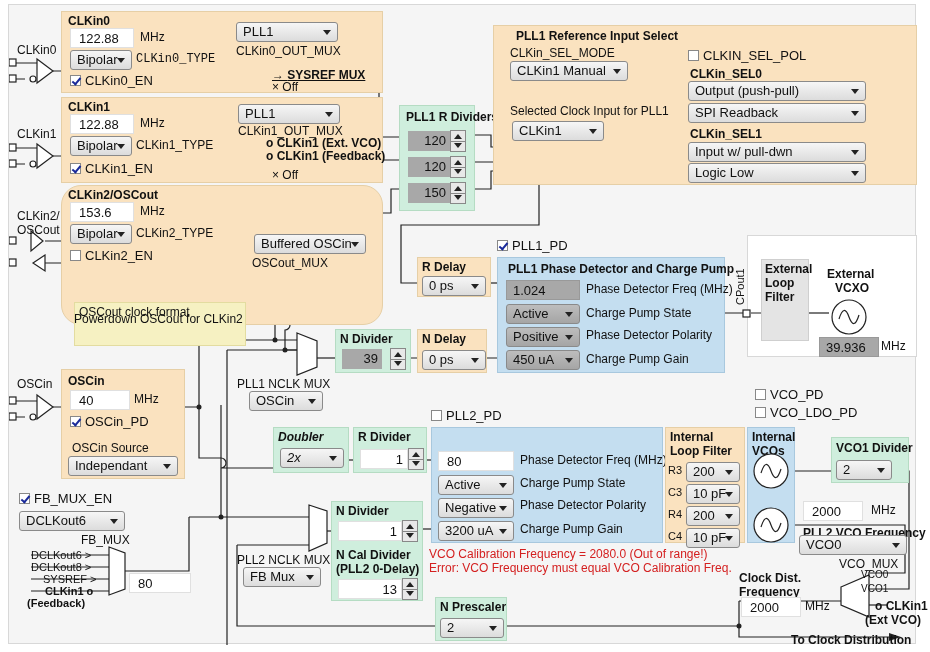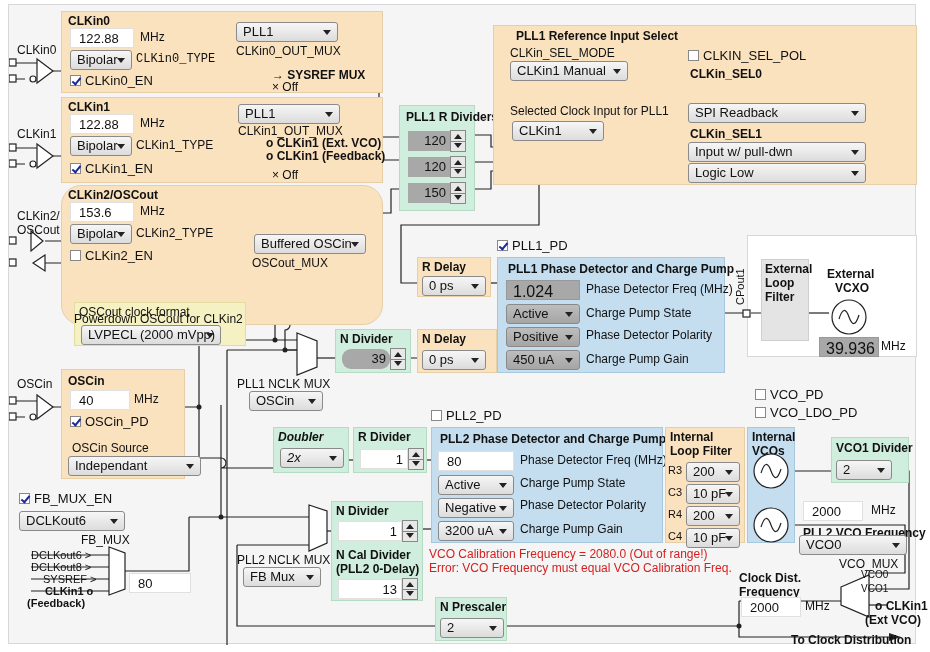--- a/index.html
+++ b/index.html
@@ -9,21 +9,21 @@
 .panel-green { position:absolute; background:#cfeedd; border:1px solid #b5dcc3; }
 .panel-blue { position:absolute; background:#c4def0; border:1px solid #a8c8de; }
 .panel-yellow { position:absolute; background:#f6f1c2; border:1px solid #e3dca0; }
 .panel-white { position:absolute; background:#fff; border:1px solid #d8d8d8; }
 .panel-gray { position:absolute; background:#e4e4e4; border:1px solid #cfcfcf; }
 .title { position:absolute; font-weight:bold; font-size:12px; white-space:nowrap; }
 .lbl { position:absolute; font-size:12px; white-space:nowrap; }
 .lbl-s { position:absolute; font-size:11px; white-space:nowrap; }
 .bold { font-weight:bold; }
 .input { position:absolute; background:#fff; border:1px solid #e0e0e0; height:20px; font-size:13px; padding:2px 8px; white-space:nowrap; }
-.ro { position:absolute; background:#a8a8a8; border:1px solid #999; height:20px; font-size:16px; padding:2px 6px; white-space:nowrap; }
+.ro { position:absolute; background:#a8a8a8; border:1px solid #999; height:20px; font-size:13px; padding:2px 6px; white-space:nowrap; }
 .select { position:absolute; height:20px; border:1px solid #8a8a8a; border-radius:3px; background:linear-gradient(#f6f6f6,#dcdcdc); font-size:13px; padding:1px 6px; white-space:nowrap; }
 .select .arrow { position:absolute; right:6px; top:7px; width:0; height:0; border-left:4px solid transparent; border-right:4px solid transparent; border-top:5px solid #222; }
 .select.dark { background:linear-gradient(#bdbdbd,#a5a5a5); }
 .spin { position:absolute; height:22px; }
 .spin .val { position:absolute; left:0; top:1px; height:20px; background:#a8a8a8; font-size:13px; text-align:right; padding:2px 4px; }
 .spin .val.white { background:#fff; border:1px solid #e0e0e0; }
 .spin .btns { position:absolute; right:0; top:0; width:16px; height:22px; border:1px solid #888; background:#e8e8e8; }
 .spin .btns .up, .spin .btns .dn { position:absolute; left:3px; width:0; height:0; border-left:4px solid transparent; border-right:4px solid transparent; }
 .spin .btns .up { top:3px; border-bottom:5px solid #222; }
 .spin .btns .dn { bottom:3px; border-top:5px solid #222; }
@@ -168,21 +168,21 @@
 
   <div class="panel-tan" style="left:52px;top:6px;width:322px;height:82px;">
     <div class="title" style="left:6px;top:2px;">CLKin0</div>
     <div class="input" style="left:8px;top:16px;width:64px;">122.88</div>
     <div class="lbl" style="left:78px;top:18px;">MHz</div>
     <div class="select" style="left:8px;top:38px;width:62px;"><span>Bipolar</span><span class="arrow"></span></div>
     <div class="lbl" style="left:74px;top:40px;font-family:Liberation Mono, monospace;">CLKin0_TYPE</div>
     <div class="chk" style="left:8px;top:61px;"><span class="box on"></span><span>CLKin0_EN</span></div>
     <div class="select" style="left:174px;top:10px;width:102px;"><span>PLL1</span><span class="arrow"></span></div>
     <div class="lbl" style="left:174px;top:32px;">CLKin0_OUT_MUX</div>
-    <div class="lbl bold" style="left:210px;top:56px;">→ <span>SYSREF MUX</span></div>
+    <div class="lbl bold" style="left:210px;top:56px;text-decoration:underline;">→ <span>SYSREF MUX</span></div>
     <div class="lbl" style="left:210px;top:68px;">× <span>Off</span></div>
   </div>
 
   <div class="panel-tan" style="left:52px;top:92px;width:322px;height:86px;">
     <div class="title" style="left:6px;top:2px;">CLKin1</div>
     <div class="input" style="left:8px;top:16px;width:64px;">122.88</div>
     <div class="lbl" style="left:78px;top:18px;">MHz</div>
     <div class="select" style="left:8px;top:38px;width:62px;"><span>Bipolar</span><span class="arrow"></span></div>
     <div class="lbl" style="left:74px;top:40px;">CLKin1_TYPE</div>
     <div class="chk" style="left:8px;top:63px;"><span class="box on"></span><span>CLKin1_EN</span></div>
@@ -197,21 +197,20 @@
     <div class="title" style="left:6px;top:2px;">CLKin2/OSCout</div>
     <div class="input" style="left:8px;top:16px;width:64px;">153.6</div>
     <div class="lbl" style="left:78px;top:18px;">MHz</div>
     <div class="select" style="left:8px;top:38px;width:62px;"><span>Bipolar</span><span class="arrow"></span></div>
     <div class="lbl" style="left:74px;top:40px;">CLKin2_TYPE</div>
     <div class="chk" style="left:8px;top:62px;"><span class="box"></span><span>CLKin2_EN</span></div>
     <div class="select" style="left:192px;top:48px;width:112px;"><span>Buffered OSCin</span><span class="arrow"></span></div>
     <div class="lbl" style="left:190px;top:70px;">OSCout_MUX</div>
     <div class="panel-yellow" style="left:12px;top:80px;width:172px;height:44px;margin-top:36px;">
       <div class="lbl" style="left:4px;top:2px;">OSCout clock format</div>
-      <div class="select" style="left:6px;top:22px;width:140px;"><span>LVPECL (2000 mVpp)</span><span class="arrow"></span></div>
     </div>
     <div class="lbl" style="left:12px;top:126px;">Powerdown OSCout for CLKin2</div>
   </div>
 
   <div class="panel-green" style="left:390px;top:100px;width:76px;height:106px;">
     <div class="title" style="left:6px;top:4px;">PLL1 R Dividers</div>
     <div class="spin" style="left:8px;top:24px;width:58px;">
         <div class="val" style="width:42px;">120</div>
         <div class="btns">
           <span class="up"></span>
@@ -238,20 +237,21 @@
   </div>
 
   <div class="panel-tan" style="left:484px;top:20px;width:424px;height:160px;">
     <div class="title" style="left:22px;top:3px;">PLL1 Reference Input Select</div>
     <div class="lbl" style="left:16px;top:20px;">CLKin_SEL_MODE</div>
     <div class="select" style="left:16px;top:35px;width:118px;"><span>CLKin1 Manual</span><span class="arrow"></span></div>
     <div class="lbl" style="left:16px;top:78px;">Selected Clock Input for PLL1</div>
     <div class="select" style="left:18px;top:95px;width:92px;"><span>CLKin1</span><span class="arrow"></span></div>
     <div class="chk" style="left:194px;top:22px;"><span class="box"></span><span>CLKIN_SEL_POL</span></div>
     <div class="title" style="left:196px;top:41px;">CLKin_SEL0</div>
+    <div class="select" style="left:194px;top:55px;width:178px;"><span>Output (push-pull)</span><span class="arrow"></span></div>
     <div class="select" style="left:194px;top:77px;width:178px;"><span>SPI Readback</span><span class="arrow"></span></div>
     <div class="title" style="left:196px;top:101px;">CLKin_SEL1</div>
     <div class="select" style="left:194px;top:137px;width:178px;"><span>Logic Low</span><span class="arrow"></span></div>
     <div class="select" style="left:194px;top:116px;width:178px;"><span>Input w/ pull-dwn</span><span class="arrow"></span></div>
   </div>
 
   <div class="panel-tan" style="left:408px;top:252px;width:74px;height:40px;">
     <div class="title" style="left:4px;top:2px;">R Delay</div>
     <div class="select" style="left:4px;top:18px;width:64px;"><span>0 ps</span><span class="arrow"></span></div>
   </div>
@@ -276,44 +276,44 @@
     <div class="title" style="left:3px;top:2px;width:44px;white-space:normal;line-height:14px;">External Loop Filter</div>
   </div>
   <div class="title" style="left:818px;top:262px;">External</div>
   <div class="title" style="left:826px;top:276px;">VCXO</div>
   <div class="ro" style="left:810px;top:332px;width:60px;">39.936</div>
   <div class="lbl" style="left:872px;top:334px;">MHz</div>
 
   <div class="panel-green" style="left:326px;top:324px;width:76px;height:44px;">
     <div class="title" style="left:4px;top:2px;">N Divider</div>
     <div class="spin" style="left:6px;top:18px;width:64px;">
-        <div class="val" style="width:48px;border-radius:9px;">39</div>
-        <div class="btns">
-          <span class="up"></span>
-          <span class="mid"></span>
-          <span class="dn"></span>
-        </div>
-      </div>
-  </div>
-
-  <div class="panel-tan" style="left:408px;top:324px;width:80px;height:44px;padding-left:28px;">
+        <div class="val" style="width:40px;">39</div>
+        <div class="btns">
+          <span class="up"></span>
+          <span class="mid"></span>
+          <span class="dn"></span>
+        </div>
+      </div>
+  </div>
+
+  <div class="panel-tan" style="left:408px;top:324px;width:70px;height:44px;padding-left:28px;">
     <div class="title" style="left:4px;top:2px;">N Delay</div>
     <div class="select" style="left:4px;top:20px;width:64px;"><span>0 ps</span><span class="arrow"></span></div>
   </div>
 
   <div class="lbl" style="left:228px;top:372px;">PLL1 NCLK MUX</div>
   <div class="select" style="left:240px;top:386px;width:74px;"><span>OSCin</span><span class="arrow"></span></div>
 
   <div class="panel-tan" style="left:52px;top:364px;width:124px;height:110px;">
     <div class="title" style="left:6px;top:4px;">OSCin</div>
     <div class="input" style="left:8px;top:20px;width:60px;">40</div>
     <div class="lbl" style="left:72px;top:22px;">MHz</div>
     <div class="chk" style="left:8px;top:44px;"><span class="box on"></span><span>OSCin_PD</span></div>
     <div class="lbl" style="left:10px;top:71px;">OSCin Source</div>
-    <div class="select" style="left:6px;top:86px;width:133px;"><span>Independant</span><span class="arrow"></span></div>
+    <div class="select" style="left:6px;top:86px;width:110px;"><span>Independant</span><span class="arrow"></span></div>
   </div>
 
   <div class="chk" style="left:746px;top:382px;"><span class="box"></span><span>VCO_PD</span></div>
   <div class="chk" style="left:746px;top:400px;"><span class="box"></span><span>VCO_LDO_PD</span></div>
 
   <div class="chk" style="left:422px;top:403px;"><span class="box"></span><span>PLL2_PD</span></div>
 
   <div class="panel-green" style="left:264px;top:422px;width:76px;height:46px;font-style:italic;">
     <div class="title" style="left:4px;top:2px;">Doubler</div>
     <div class="select" style="left:6px;top:20px;width:64px;"><span>2x</span><span class="arrow"></span></div>
@@ -325,21 +325,20 @@
         <div class="val white" style="width:48px;">1</div>
         <div class="btns">
           <span class="up"></span>
           <span class="mid"></span>
           <span class="dn"></span>
         </div>
       </div>
   </div>
 
   <div class="panel-blue" style="left:422px;top:422px;width:232px;height:116px;">
-    <div class="title" style="left:8px;top:4px;">PLL2 Phase Detector and Charge Pump</div>
     <div class="input" style="left:6px;top:23px;width:76px;">80</div>
     <div class="lbl" style="left:88px;top:25px;">Phase Detector Freq (MHz)</div>
     <div class="select" style="left:6px;top:47px;width:76px;"><span>Active</span><span class="arrow"></span></div>
     <div class="lbl" style="left:88px;top:48px;">Charge Pump State</div>
     <div class="select" style="left:6px;top:70px;width:76px;"><span>Negative</span><span class="arrow"></span></div>
     <div class="lbl" style="left:88px;top:70px;">Phase Detector Polarity</div>
     <div class="select" style="left:6px;top:93px;width:76px;"><span>3200 uA</span><span class="arrow"></span></div>
     <div class="lbl" style="left:88px;top:94px;">Charge Pump Gain</div>
   </div>
 

